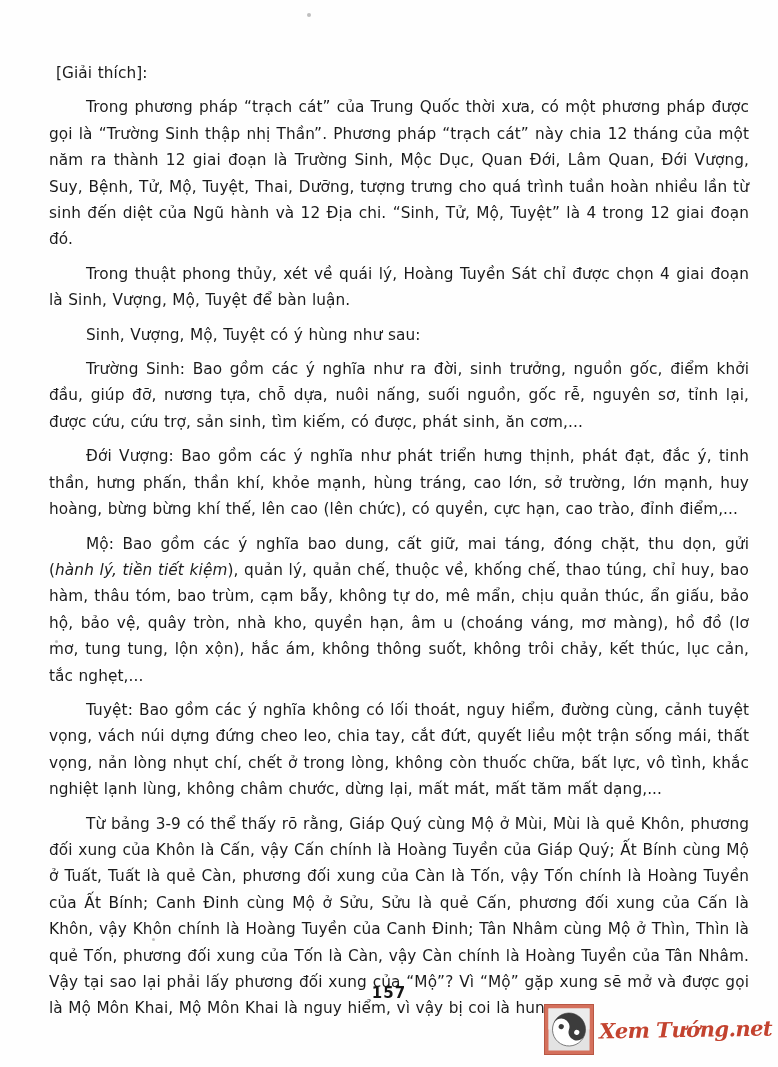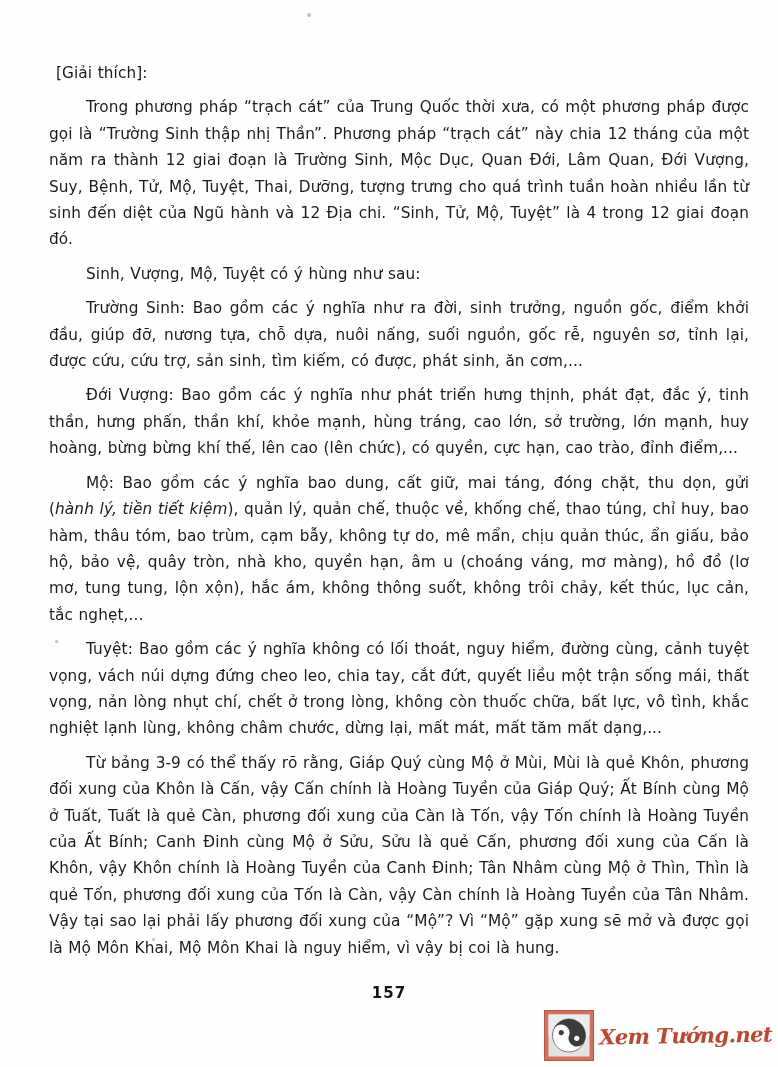--- a/index.html
+++ b/index.html
@@ -44,21 +44,21 @@
     width: 100%;
     text-align: center;
     font-size: 15px;
     font-weight: bold;
     letter-spacing: 1px;
     color: #161616;
   }
   .watermark {
     position: absolute;
     right: 6px;
-    bottom: 6px;
+    bottom: 12px;
     display: flex;
     align-items: center;
     gap: 5px;
   }
   .wm-icon-box {
     width: 50px;
     height: 51px;
     display: block;
   }
   .wm-text {
@@ -86,20 +86,21 @@
 
 <div class="page">
 
   <div class="content">
 
     <p class="para heading"><span>[Giải thích]:</span></p>
 
 
     <p class="para"><span>Trong phương pháp “trạch cát” của Trung Quốc thời xưa, có một phương pháp được gọi là “Trường Sinh thập nhị Thần”. Phương pháp “trạch cát” này chia 12 tháng của một năm ra thành 12 giai đoạn là Trường Sinh, Mộc Dục, Quan Đới, Lâm Quan, Đới Vượng, Suy, Bệnh, Tử, Mộ, Tuyệt, Thai, Dưỡng, tượng trưng cho quá trình tuần hoàn nhiều lần từ sinh đến diệt của Ngũ hành và 12 Địa chi. “Sinh, Tử, Mộ, Tuyệt” là 4 trong 12 giai đoạn đó.</span></p>
 
+    <p class="para"><span>Trong thuật phong thủy, xét về quái lý, Hoàng Tuyền Sát chỉ được chọn 4 giai đoạn là Sinh, Vượng, Mộ, Tuyệt để bàn luận.</span></p>
 
     <p class="para"><span>Sinh, Vượng, Mộ, Tuyệt có ý hùng như sau:</span></p>
 
     <p class="para"><span>Trường Sinh: Bao gồm các ý nghĩa như ra đời, sinh trưởng, nguồn gốc, điểm khởi đầu, giúp đỡ, nương tựa, chỗ dựa, nuôi nấng, suối nguồn, gốc rễ, nguyên sơ, tỉnh lại, được cứu, cứu trợ, sản sinh, tìm kiếm, có được, phát sinh, ăn cơm,...</span></p>
 
     <p class="para"><span>Đới Vượng: Bao gồm các ý nghĩa như phát triển hưng thịnh, phát đạt, đắc ý, tinh thần, hưng phấn, thần khí, khỏe mạnh, hùng tráng, cao lớn, sở trường, lớn mạnh, huy hoàng, bừng bừng khí thế, lên cao (lên chức), có quyền, cực hạn, cao trào, đỉnh điểm,...</span></p>
 
     <p class="para"><span>Mộ: Bao gồm các ý nghĩa bao dung, cất giữ, mai táng, đóng chặt, thu dọn, gửi (</span><span class="italic">hành lý, tiền tiết kiệm</span><span>), quản lý, quản chế, thuộc về, khống chế, thao túng, chỉ huy, bao hàm, thâu tóm, bao trùm, cạm bẫy, không tự do, mê mẩn, chịu quản thúc, ẩn giấu, bảo hộ, bảo vệ, quây tròn, nhà kho, quyền hạn, âm u (choáng váng, mơ màng), hồ đồ (lơ mơ, tung tung, lộn xộn), hắc ám, không thông suốt, không trôi chảy, kết thúc, lục cản, tắc nghẹt,...</span></p>
 
     <p class="para"><span>Tuyệt: Bao gồm các ý nghĩa không có lối thoát, nguy hiểm, đường cùng, cảnh tuyệt vọng, vách núi dựng đứng cheo leo, chia tay, cắt đứt, quyết liều một trận sống mái, thất vọng, nản lòng nhụt chí, chết ở trong lòng, không còn thuốc chữa, bất lực, vô tình, khắc nghiệt lạnh lùng, không châm chước, dừng lại, mất mát, mất tăm mất dạng,...</span></p>

